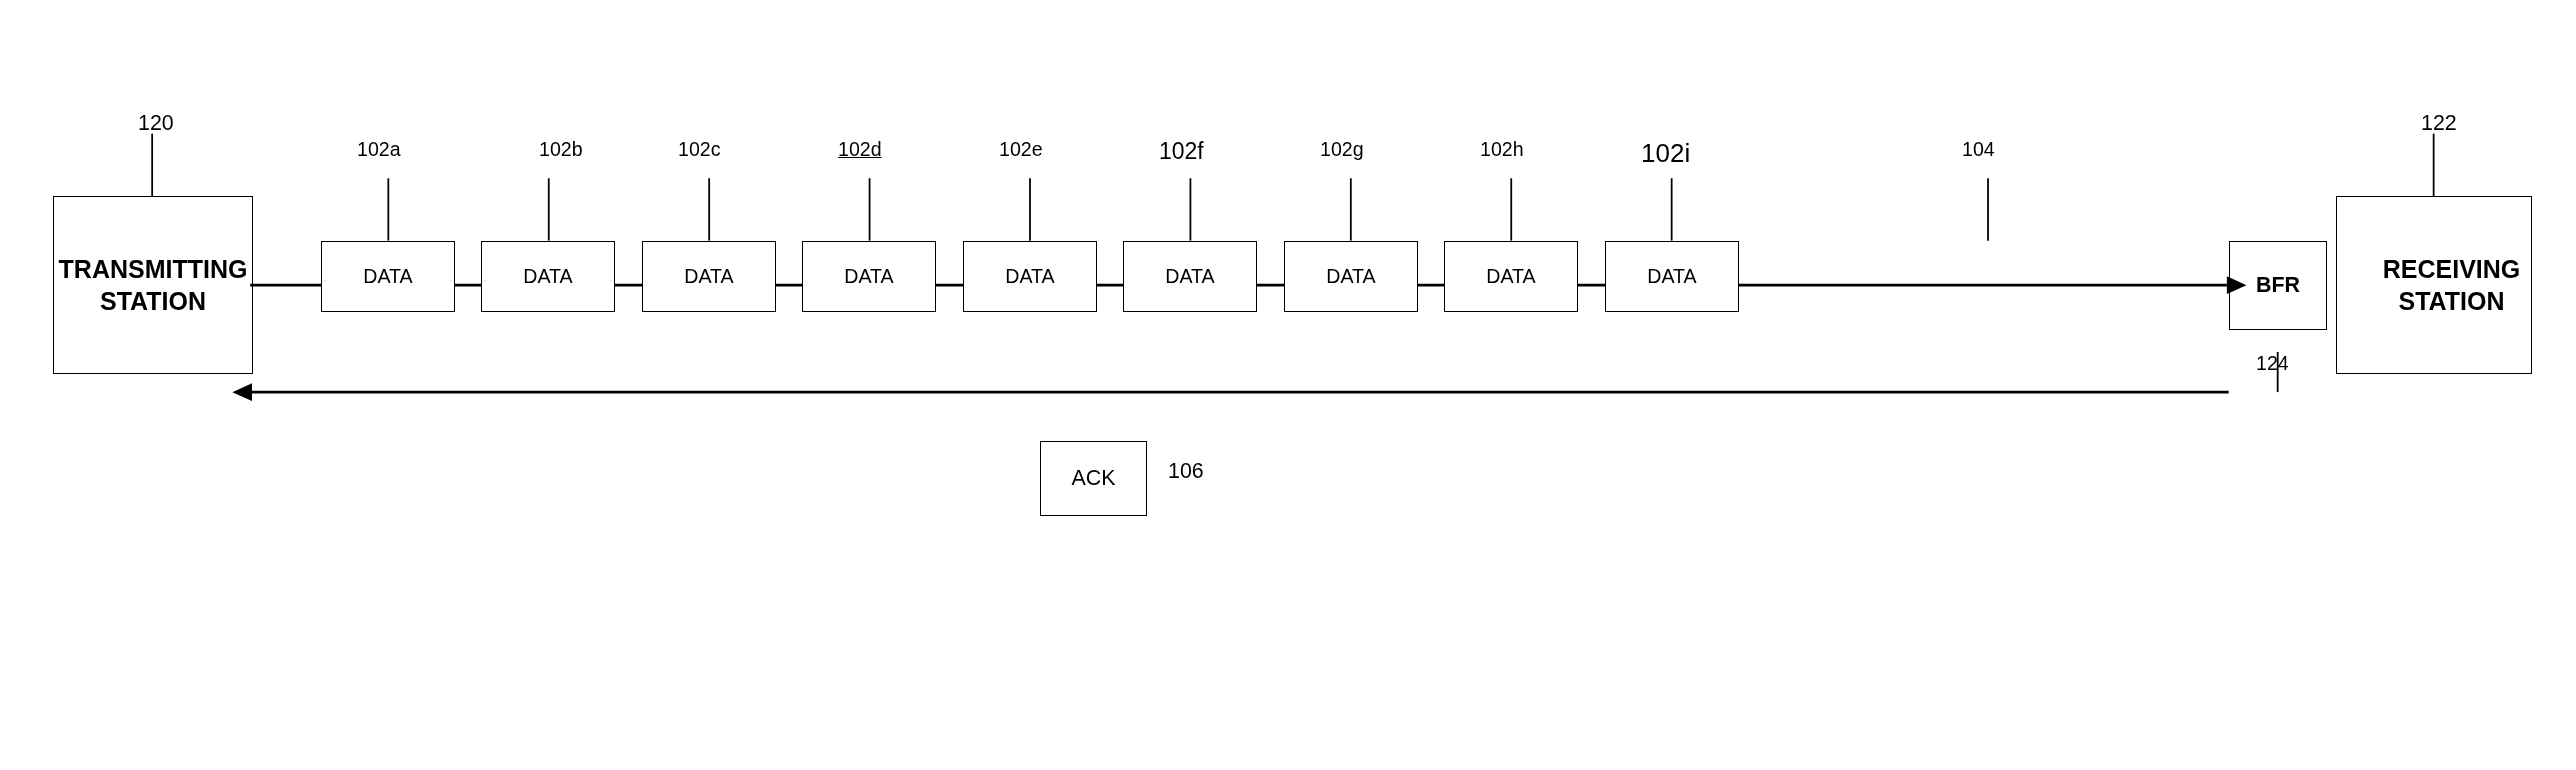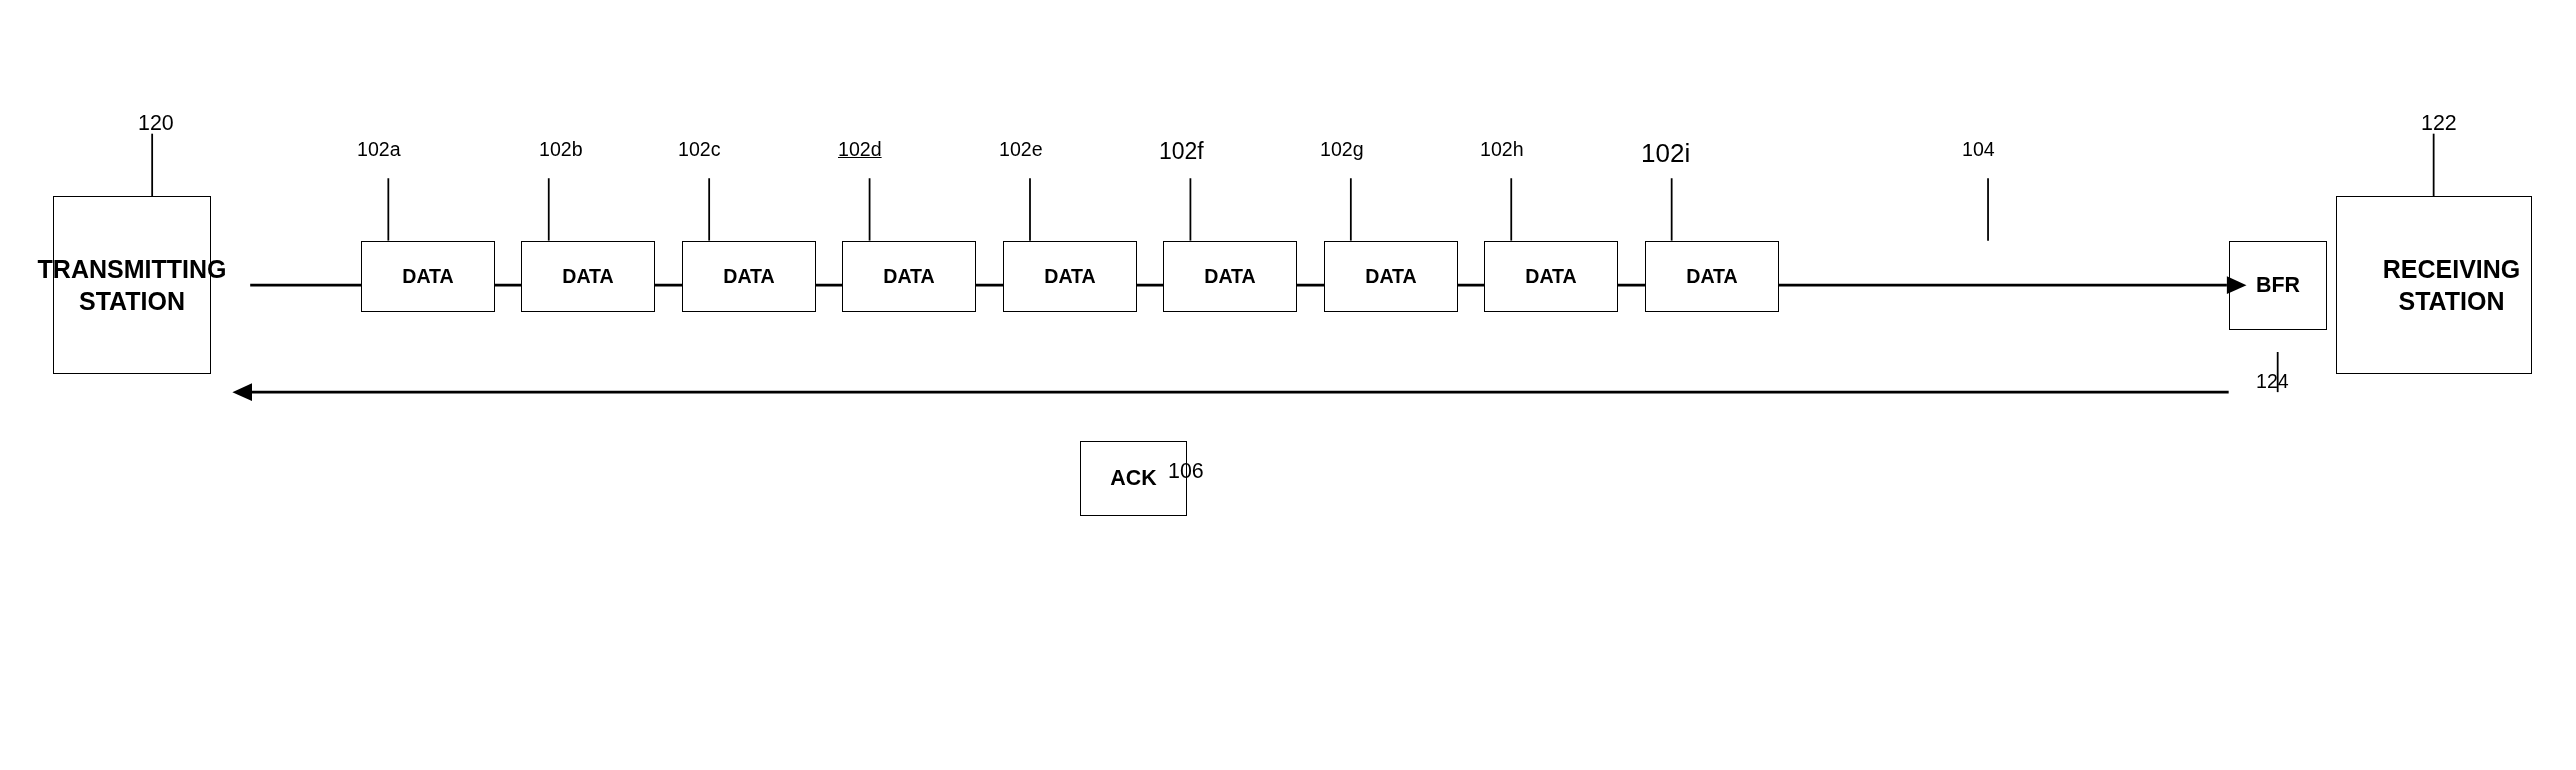--- a/index.html
+++ b/index.html
@@ -33,23 +33,22 @@
 
     
     .packet-box {
       position: absolute;
       border: 1.8px solid #000;
       display: flex;
       align-items: center;
       justify-content: center;
       text-align: center;
       font-size: 19.6px;
-      font-weight: bold;
+      font-weight: normal;
       background: #fff;
-      margin-left: 40px;
     }
 
     
     .ref-label {
       position: absolute;
       font-size: 21.4px;
     }
 
     svg.arrows {
       position: absolute;
@@ -96,40 +95,40 @@
 
     <line x1="170" y1="150" x2="170" y2="220" stroke="#000" stroke-width="2"></line>
 
     <line x1="2730" y1="150" x2="2730" y2="220" stroke="#000" stroke-width="2"></line>
 
     <line x1="2555" y1="395" x2="2555" y2="440" stroke="#000" stroke-width="2"></line>
 
     <line x1="1260" y1="510" x2="1260" y2="540" stroke="#000" stroke-width="2"></line>
   </svg>
 
-  <div class="station-box" style="left:53px; top:196px; width:158px; height:178px;">
+  <div class="station-box" style="left:53px; top:196px; width:200px; height:178px;">
     <span style="white-space:pre-line;">TRANSMITTING
 STATION</span>
   </div>
   <div class="ref-label" style="left:138px; top:111px;">
     <span>120</span>
   </div>
 
   <div class="station-box" style="left:2336px; top:196px; width:196px; height:178px;padding-left:35px;">
     <span style="white-space:pre-line;">RECEIVING
 STATION</span>
   </div>
   <div class="ref-label" style="left:2421px; top:111px;">
     <span>122</span>
   </div>
 
   <div class="station-box" style="left:2229px; top:241px; width:98px; height:89px; font-size:21.4px;">
     <span>BFR</span>
   </div>
-  <div class="ref-label" style="left:2256px; top:352px; font-size:19.6px;margin-top:18px;">
+  <div class="ref-label" style="left:2256px; top:352px; font-size:19.6px;">
     124
   </div>
 
   <div class="ref-label" style="left:357px; top:138px; font-size:19.6px;">102a</div>
   <div class="packet-box" style="left:321px; top:241px; width:134px; height:71px;">DATA</div>
 
   <div class="ref-label" style="left:539px; top:138px; font-size:19.6px;">102b</div>
   <div class="packet-box" style="left:481px; top:241px; width:134px; height:71px;">DATA</div>
 
   <div class="ref-label" style="left:678px; top:138px; font-size:19.6px;">102c</div>

